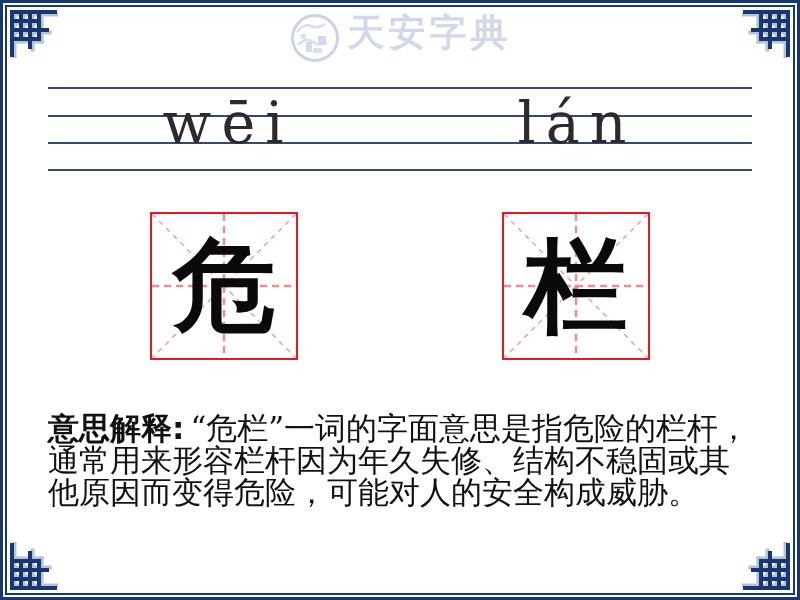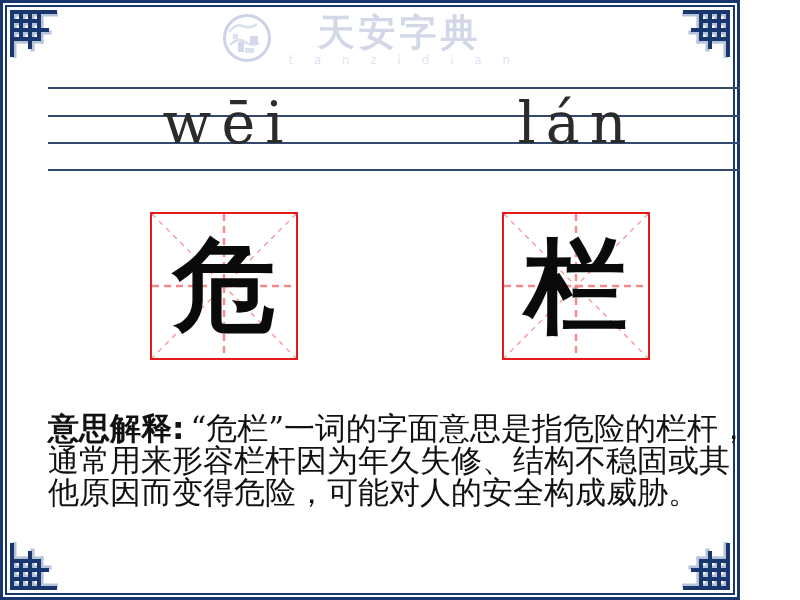--- a/index.html
+++ b/index.html
@@ -7,21 +7,21 @@
     --staffline:#33496d;
     --boxred:#e41b1b;
     --guidered:#f58a8a;
     --ink:#111111;
     --logotint:#d2d8e8;
     --logotint2:#dfe4f0;
   }
   *{margin:0;padding:0;box-sizing:border-box;}
   html,body{background:#fff;}
   .page{
-    position:relative;width:740px;height:600px;background:#fff;overflow:hidden;
+    position:relative;width:800px;height:600px;background:#fff;overflow:hidden;
     font-family:"DejaVu Sans",sans-serif;
     text-decoration:underline;
   }
   
   .frame-outer{position:absolute;inset:0;border:3px solid var(--navy);pointer-events:none;}
   .frame-inner{position:absolute;inset:5px;border:2px solid var(--navy);pointer-events:none;}
   
   .corner{position:absolute;width:48px;height:48px;}
   .corner .main rect{fill:var(--navy);}
   .corner .shadow rect{fill:#b6c2d8;}
@@ -214,21 +214,20 @@
       <circle cx="26" cy="26" r="22.5" fill="none" stroke="#ccd3e6" stroke-width="3"></circle>
       <path d="M8 20 q7 -9 14 -6 q8 3 14 -2" fill="none" stroke="#d9dfee" stroke-width="2.5"></path>
       <path d="M9 33 q8 -8 15 -3 q7 5 14 1" fill="none" stroke="#d9dfee" stroke-width="2.5"></path>
       <rect x="29" y="24" width="8" height="8" fill="#d3d9ea"></rect>
       <rect x="17" y="30" width="6" height="10" fill="#d3d9ea"></rect>
       <rect x="24" y="36" width="9" height="5" fill="#dde2f0"></rect>
       <rect x="12" y="22" width="5" height="5" fill="#dde2f0"></rect>
     </svg>
     <div class="logo-textcol">
       <div class="logo-title">天安字典</div>
-      <div class="logo-sub">t a n z i d i a n</div>
     </div>
   </div>
 
   <div class="staff">
     <div class="staff-line l1"></div>
     <div class="staff-line l2"></div>
     <div class="staff-line l3"></div>
     <div class="staff-line l4"></div>
   </div>
   <div class="pinyin-word w1">wēi</div>

